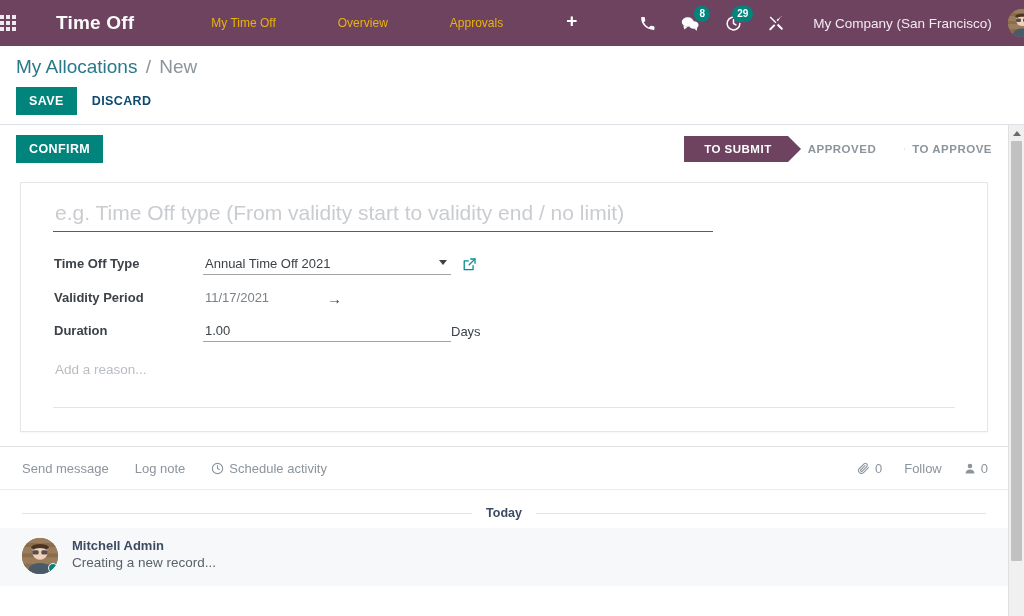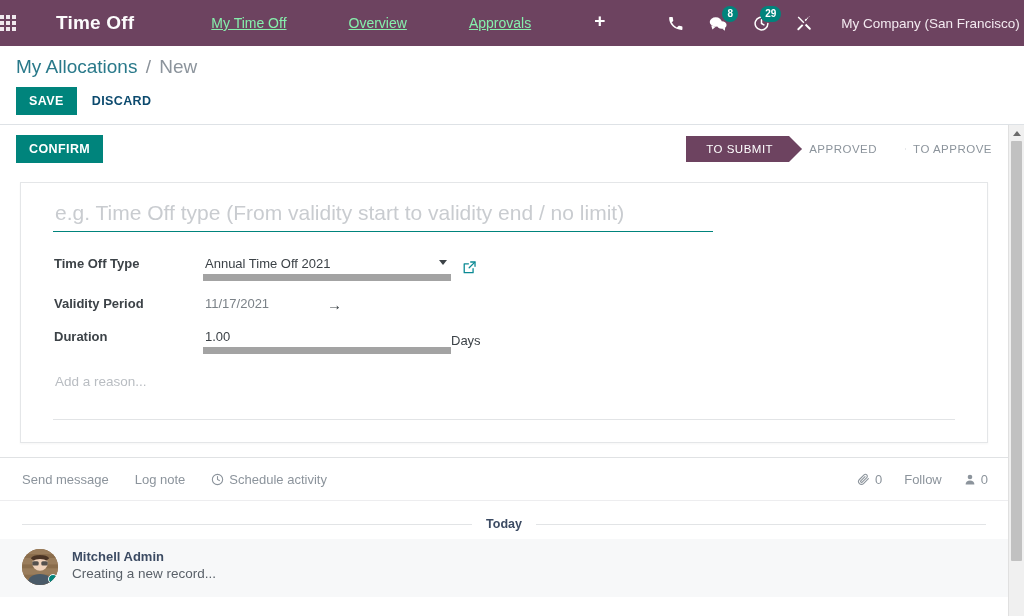--- a/index.html
+++ b/index.html
@@ -33,22 +33,22 @@
     grid-template-rows: repeat(3, 4px);
     gap: 2px;
   }
   .apps-grid .g i { background: #f0e9ee; display: block; width: 4px; height: 4px; }
   .brand {
     font-size: 19px; font-weight: bold; letter-spacing: .2px;
     margin-right: 28px; margin-left: 4px; color: #fdfcfd;
     white-space: nowrap;
   }
   .menu-item {
-    font-size: 14px; color: #86efac; padding: 6px 13px;
-    white-space: nowrap; cursor: pointer; text-decoration: underline;
+    font-size: 12px; color: #eab308; padding: 6px 13px;
+    white-space: nowrap; cursor: pointer;
   }
   .menu-plus { font-size: 19px; font-weight: bold; padding: 2px 14px 6px; cursor: pointer; }
   .nav-right {
     margin-left: auto; display: flex; align-items: center; gap: 0;
   }
   .nav-icon {
     position: relative; padding: 0 13px; cursor: pointer;
     display: flex; align-items: center; justify-content: center;
     height: 46px;
   }
@@ -104,21 +104,21 @@
     background: #fff;
   }
   .btn-confirm {
     background: #00847c; color: #fff; border: none;
     font-size: 12.5px; font-weight: bold; letter-spacing: .4px;
     padding: 7px 13px; cursor: pointer; font-family: inherit;
   }
   .statusbar { margin-left: auto; display: flex; align-items: stretch; height: 26px; }
   .st {
     position: relative; display: flex; align-items: center;
-    font-size: 11.5px; font-weight: normal; letter-spacing: .5px;
+    font-size: 11.5px; font-weight: bold; letter-spacing: .5px;
     padding: 0 16px 0 20px; color: #8c949c; white-space: nowrap;
     cursor: pointer; background: #fff;
   }
   .st.active { background: #6d4360; color: #ffffff; }
   .st .arrow-r {
     position: absolute; right: -13px; top: 0; width: 13px; height: 26px; z-index: 2;
   }
   .st.sep::after {
     content: ""; position: absolute; left: -1px; top: 0;
     width: 13px; height: 26px;
@@ -146,21 +146,21 @@
 
   .fields { margin-top: 22px; }
   .frow { display: flex; align-items: baseline; margin-bottom: 13px; }
   .flabel {
     width: 150px; flex: none;
     font-size: 13px; font-weight: bold; color: #3c4247;
     padding-left: 1px;
   }
   .fval { display: flex; align-items: center; }
   .input-underline {
-    border: none; border-bottom: 7px solid #a3a3a3;
+    border: none; border-bottom: 1px solid #a3a3a3;
     outline: none; background: transparent;
     font-size: 13px; color: #3c4247; font-family: inherit;
     padding: 2px 2px 3px; width: 248px;
   }
   .select-wrap { position: relative; width: 248px; }
   .select-wrap .caret {
     position: absolute; right: 4px; top: 6px;
     width: 0; height: 0;
     border-left: 4px solid transparent; border-right: 4px solid transparent;
     border-top: 5px solid #3c4247;

